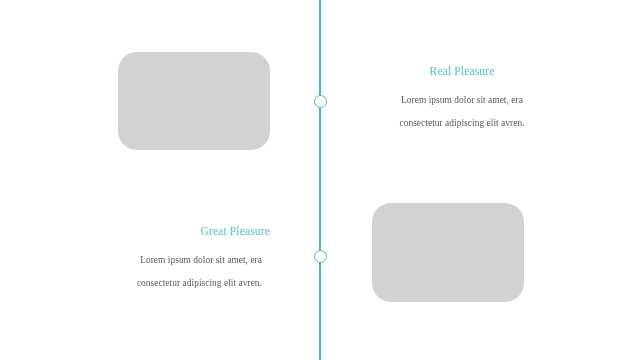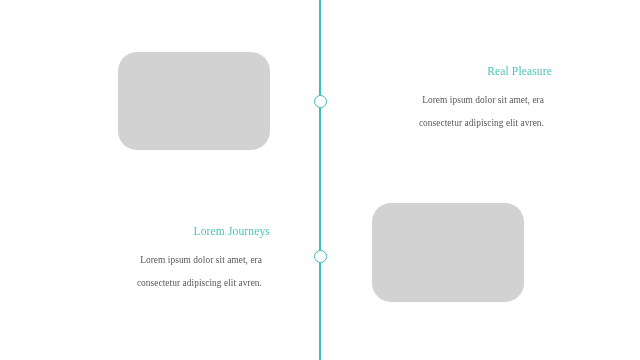--- a/index.html
+++ b/index.html
@@ -64,21 +64,21 @@
   }
 
   
   .entry-text {
     position: absolute;
   }
   .entry-text.t1 {
     left: 372px;
     top: 64px;
     width: 180px;
-    text-align: right;
+    text-align: center;
   }
   .entry-text.t2 {
     left: 90px;
     top: 224px;
     width: 180px;
     text-align: right;
   }
 
   .entry-title {
     color: #4cc3bd;
@@ -114,21 +114,21 @@
 
   <div class="entry-text t1">
     <h2 class="entry-title">Real Pleasure</h2>
     <p class="entry-body">
       <span class="line">Lorem ipsum dolor sit amet, era</span>
       <span class="line">consectetur adipiscing elit avren.</span>
     </p>
   </div>
 
   <div class="entry-text t2">
-    <h2 class="entry-title">Lorem Journeys</h2>
+    <h2 class="entry-title">Great Pleasure</h2>
     <p class="entry-body">
       <span class="line">Lorem ipsum dolor sit amet, era</span>
       <span class="line">consectetur adipiscing elit avren.</span>
     </p>
   </div>
 
   <div class="photo p2"></div>
 
 </div>
 

